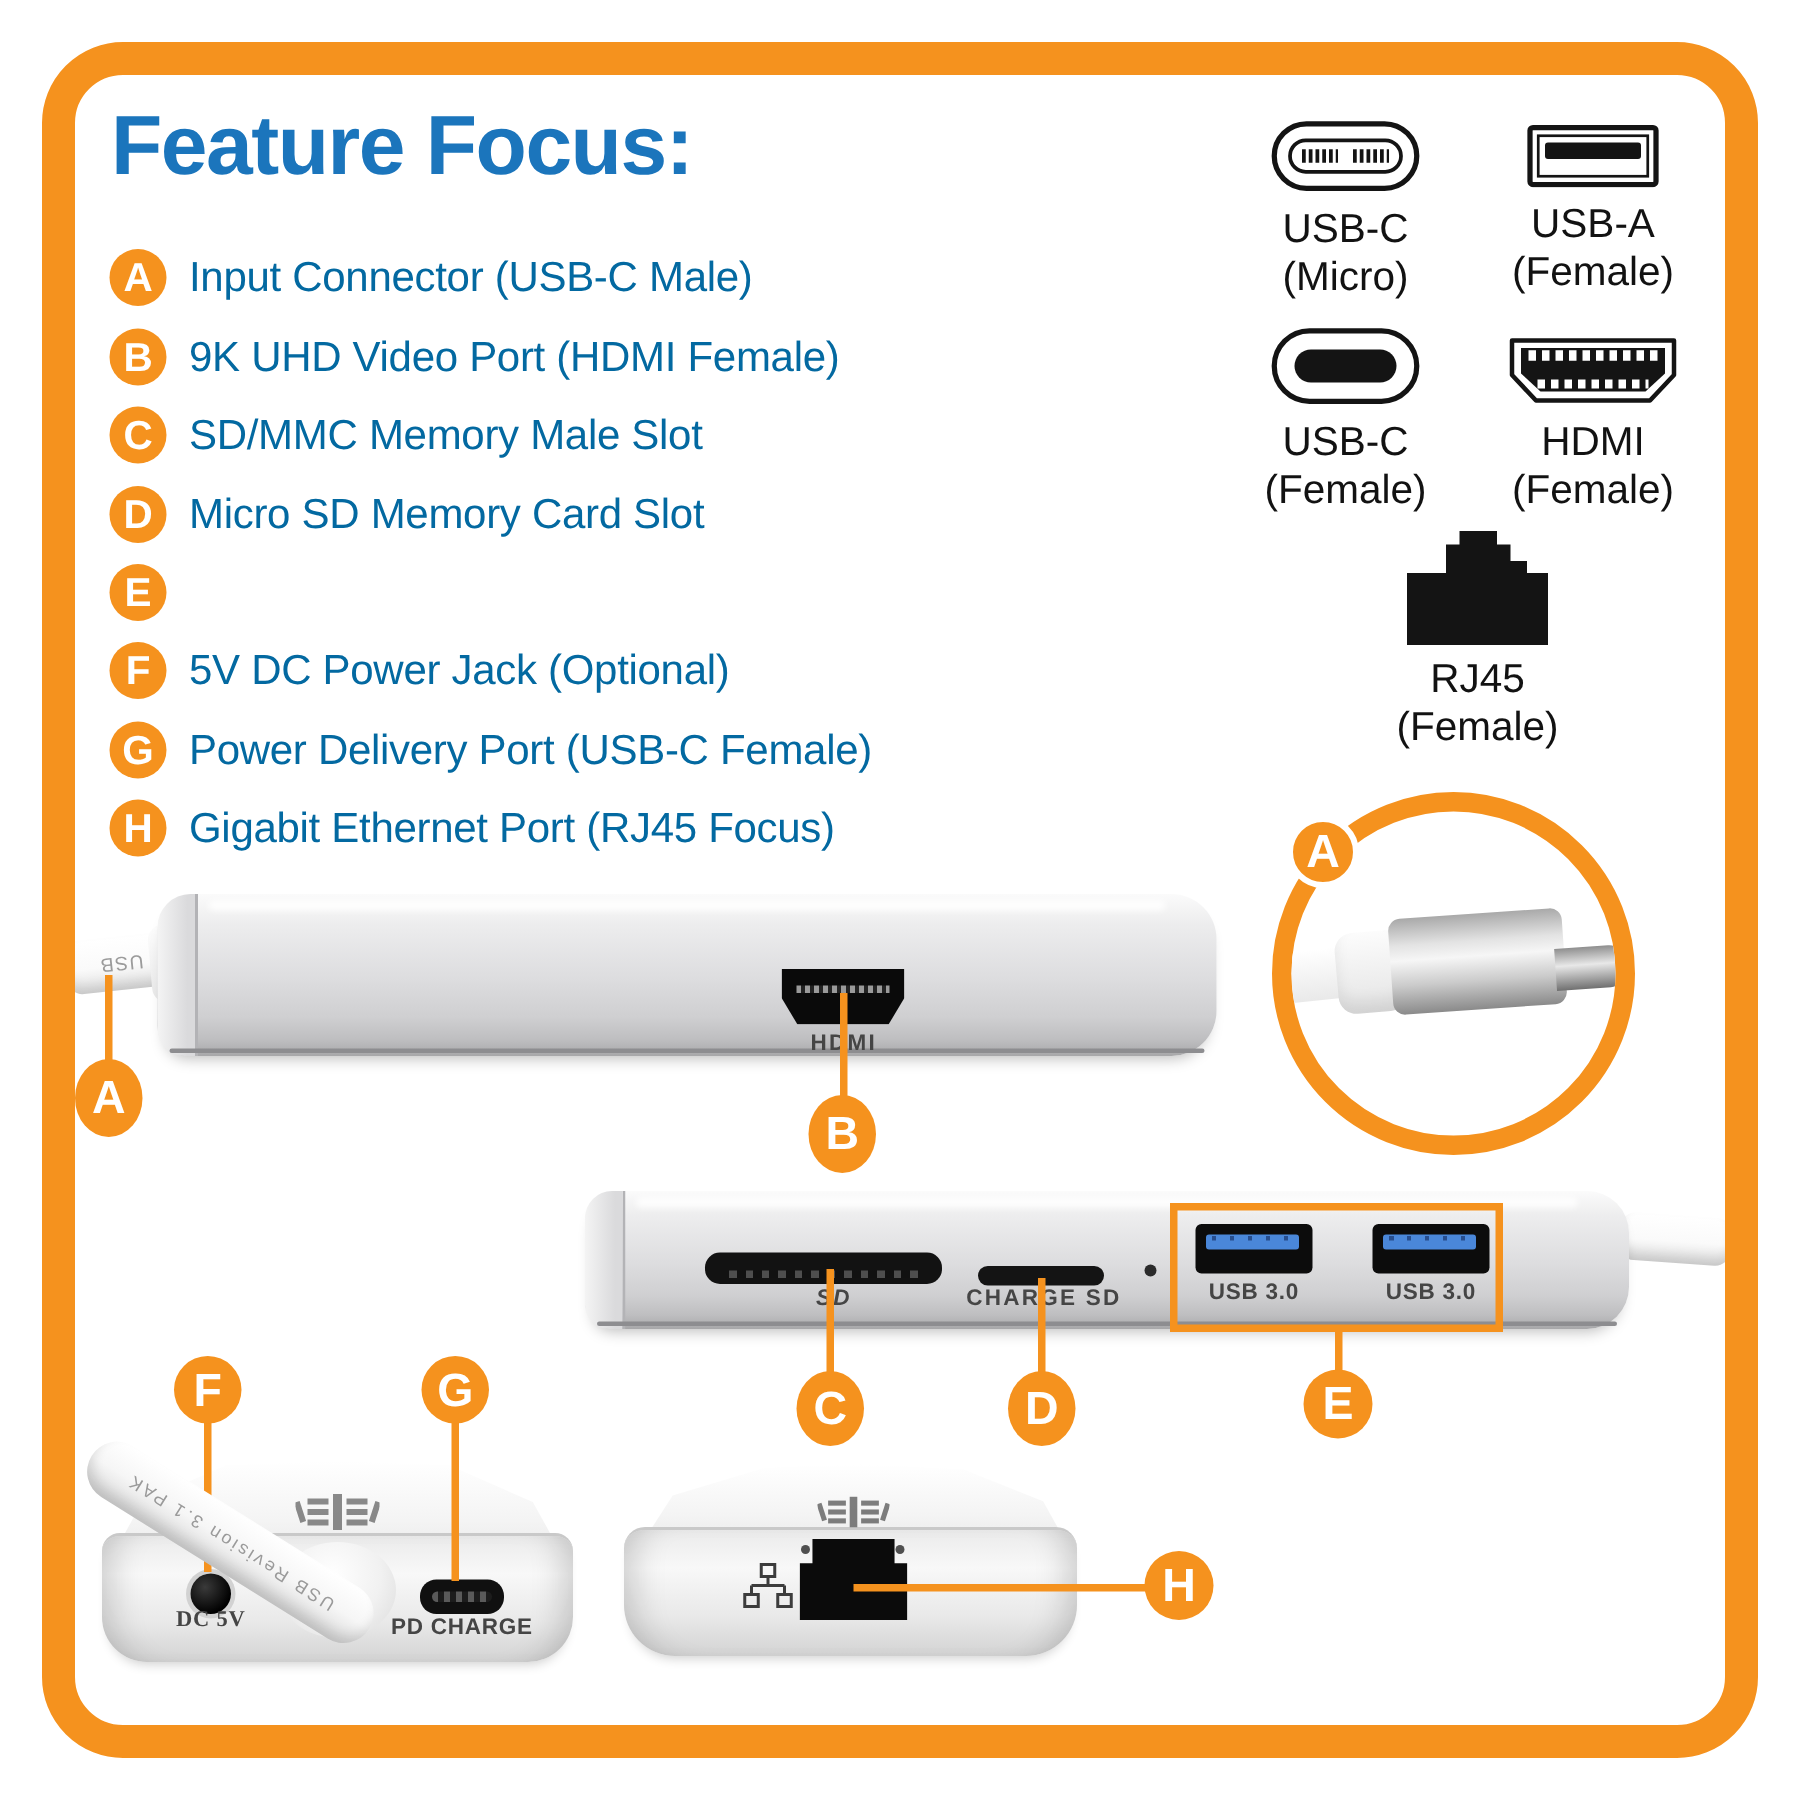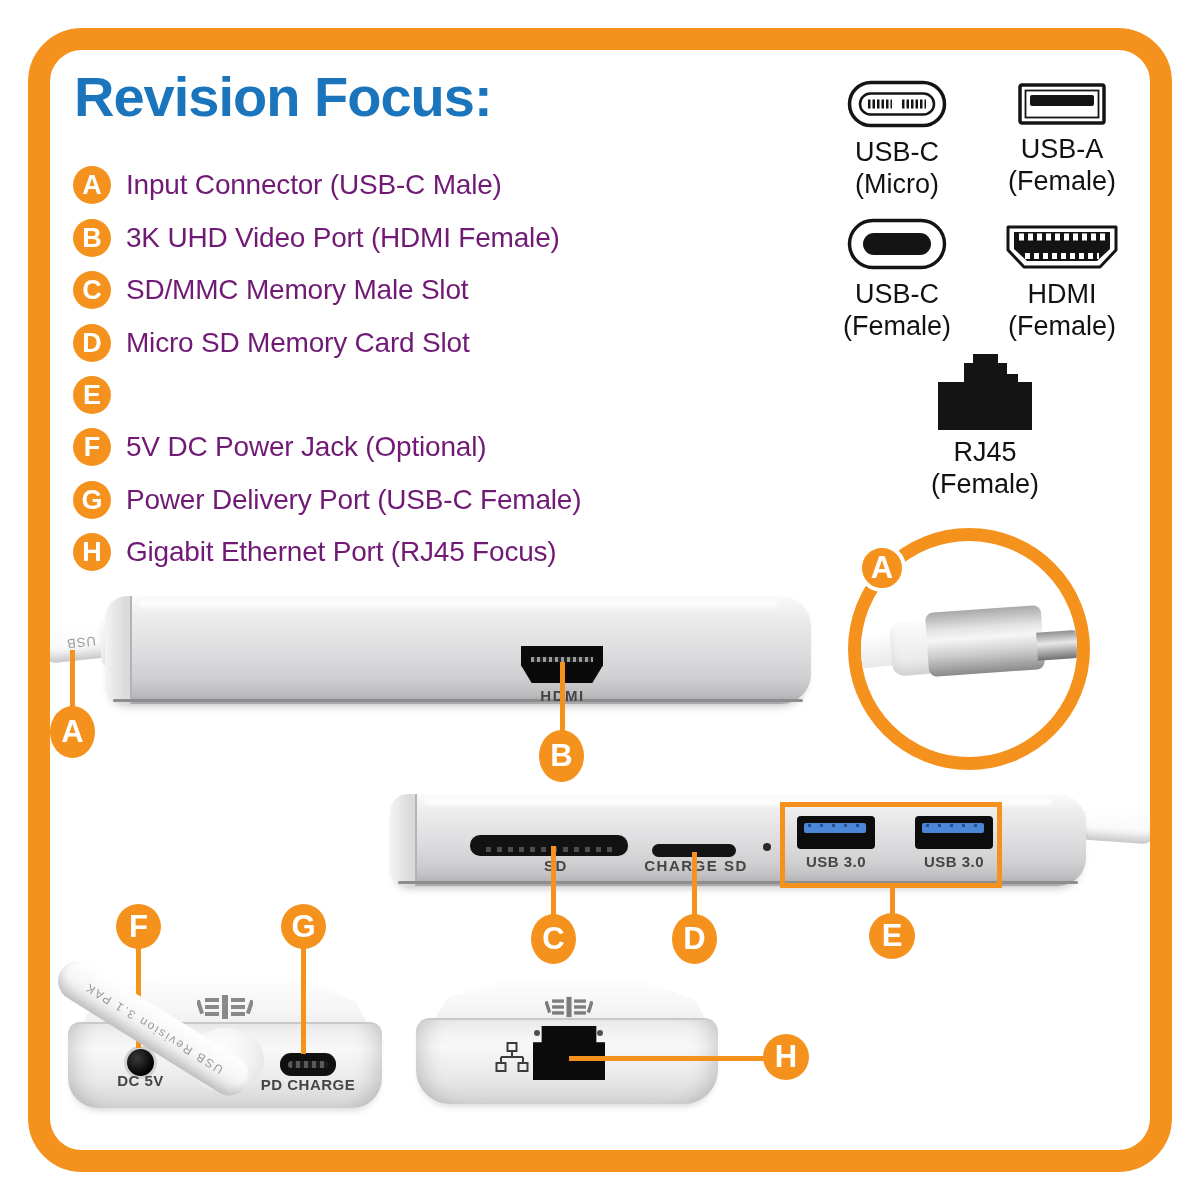--- a/index.html
+++ b/index.html
@@ -17,21 +17,21 @@
 
   
   .title-row{position:absolute;left:74px;top:64px;display:flex;align-items:baseline;z-index:2;}
   .title-main{font-size:56px;font-weight:bold;color:var(--blue);letter-spacing:-1px;}
   .title-model{font-size:31px;font-weight:bold;color:var(--blue);margin-left:16px;letter-spacing:0px;}
 
   
   .feature-row{position:absolute;left:73px;display:flex;align-items:center;gap:15px;height:42px;z-index:2;}
   .fbadge{width:38px;height:38px;border-radius:50%;background:var(--orange);color:#fff;font-weight:bold;
           font-size:27px;display:flex;align-items:center;justify-content:center;flex:0 0 auto;}
-  .ftext{font-size:28px;color:#701a75;letter-spacing:-0.2px;white-space:nowrap;}
+  .ftext{font-size:28px;color:#0369a1;letter-spacing:-0.2px;white-space:nowrap;}
 
   
   .icon-cell{position:absolute;width:160px;text-align:center;z-index:2;}
   .icon-cell svg{display:block;margin:0 auto;}
   .icon-label{font-size:27px;line-height:32px;color:#121212;margin-top:8px;}
 
   
   .cline{position:absolute;width:5px;background:var(--orange);z-index:4;}
   .cline-h{position:absolute;height:5px;background:var(--orange);z-index:4;}
   .badge{position:absolute;background:var(--orange);color:#fff;font-weight:bold;font-size:31px;
@@ -100,30 +100,30 @@
              clip-path:polygon(0 30%,12% 30%,12% 0,88% 0,88% 30%,100% 30%,100% 100%,0 100%);}
   .screw-dot{position:absolute;width:6px;height:6px;border-radius:50%;background:#4f4f4f;z-index:2;}
   .logo-mark{position:absolute;z-index:2;opacity:.8;transform:rotate(180deg);}
 </style>
 </head>
 <body>
 
 <div id="page">
 
   <div class="title-row">
-    <span class="title-main">Revision Focus:</span>
+    <span class="title-main">Feature Focus:</span>
   </div>
 
   <div class="feature-row" style="top:164px">
     <span class="fbadge">A</span>
     <span class="ftext">Input Connector (USB-C Male)</span>
   </div>
   <div class="feature-row" style="top:217px">
     <span class="fbadge">B</span>
-    <span class="ftext">3K UHD Video Port (HDMI Female)</span>
+    <span class="ftext">9K UHD Video Port (HDMI Female)</span>
   </div>
   <div class="feature-row" style="top:269px">
     <span class="fbadge">C</span>
     <span class="ftext">SD/MMC Memory Male Slot</span>
   </div>
   <div class="feature-row" style="top:322px">
     <span class="fbadge">D</span>
     <span class="ftext">Micro SD Memory Card Slot</span>
   </div>
   <div class="feature-row" style="top:374px">
@@ -243,21 +243,21 @@
   <div class="cable" style="left:1080px;top:810px;width:74px;height:32px;transform:rotate(4deg);z-index:1;"></div>
   <div class="dock-bar" style="left:390px;top:794px;width:696px;height:92px;border-radius:20px 28px 28px 18px;">
     <div class="endcap-left" style="border-radius:18px 0 0 16px;"></div>
     <div class="dock-highlight"></div>
     <div class="dock-bottomline"></div>
   </div>
 
   <div class="sd-slot">
     <div class="sd-teeth"></div>
   </div>
-  <div class="port-label" style="left:521px;top:857px;width:70px;">SD</div>
+  <div class="port-label" style="left:521px;top:857px;width:70px;font-style:italic;">SD</div>
 
   <div class="microsd-slot"></div>
   <div class="port-label" style="left:631px;top:857px;width:130px;">CHARGE SD</div>
 
   <div class="led-dot"></div>
 
   <div class="usb-port" style="left:797px;top:816px;">
     <div class="usb-tab">
         <div class="usb-tab-ticks"></div>
       </div>
@@ -299,21 +299,21 @@
     </svg>
   </span>
   <div class="face" style="left:68px;top:1022px;width:314px;height:86px;border-radius:12px 12px 30px 30px;"></div>
 
   <div class="collar"></div>
   <div class="power-cable">
     <span>USB Revision 3.1 PAK</span>
   </div>
 
   <div class="dc-jack"></div>
-  <div class="port-label" style="left:98px;top:1072px;width:85px;letter-spacing:0.5px;">DC 5V</div>
+  <div class="port-label" style="left:98px;top:1072px;width:85px;letter-spacing:0.5px;font-family:Liberation Serif, serif;">DC 5V</div>
 
   <div class="pd-port">
     <div class="pd-port-inner"></div>
   </div>
   <div class="port-label" style="left:252px;top:1076px;width:112px;letter-spacing:0.5px;">PD CHARGE</div>
 
   <div class="cline" style="left:136px;top:946px;height:102px;"></div>
   <div class="badge" style="left:116px;top:904px;width:45px;height:45px;">F</div>
 
   <div class="cline" style="left:301px;top:946px;height:108px;"></div>

